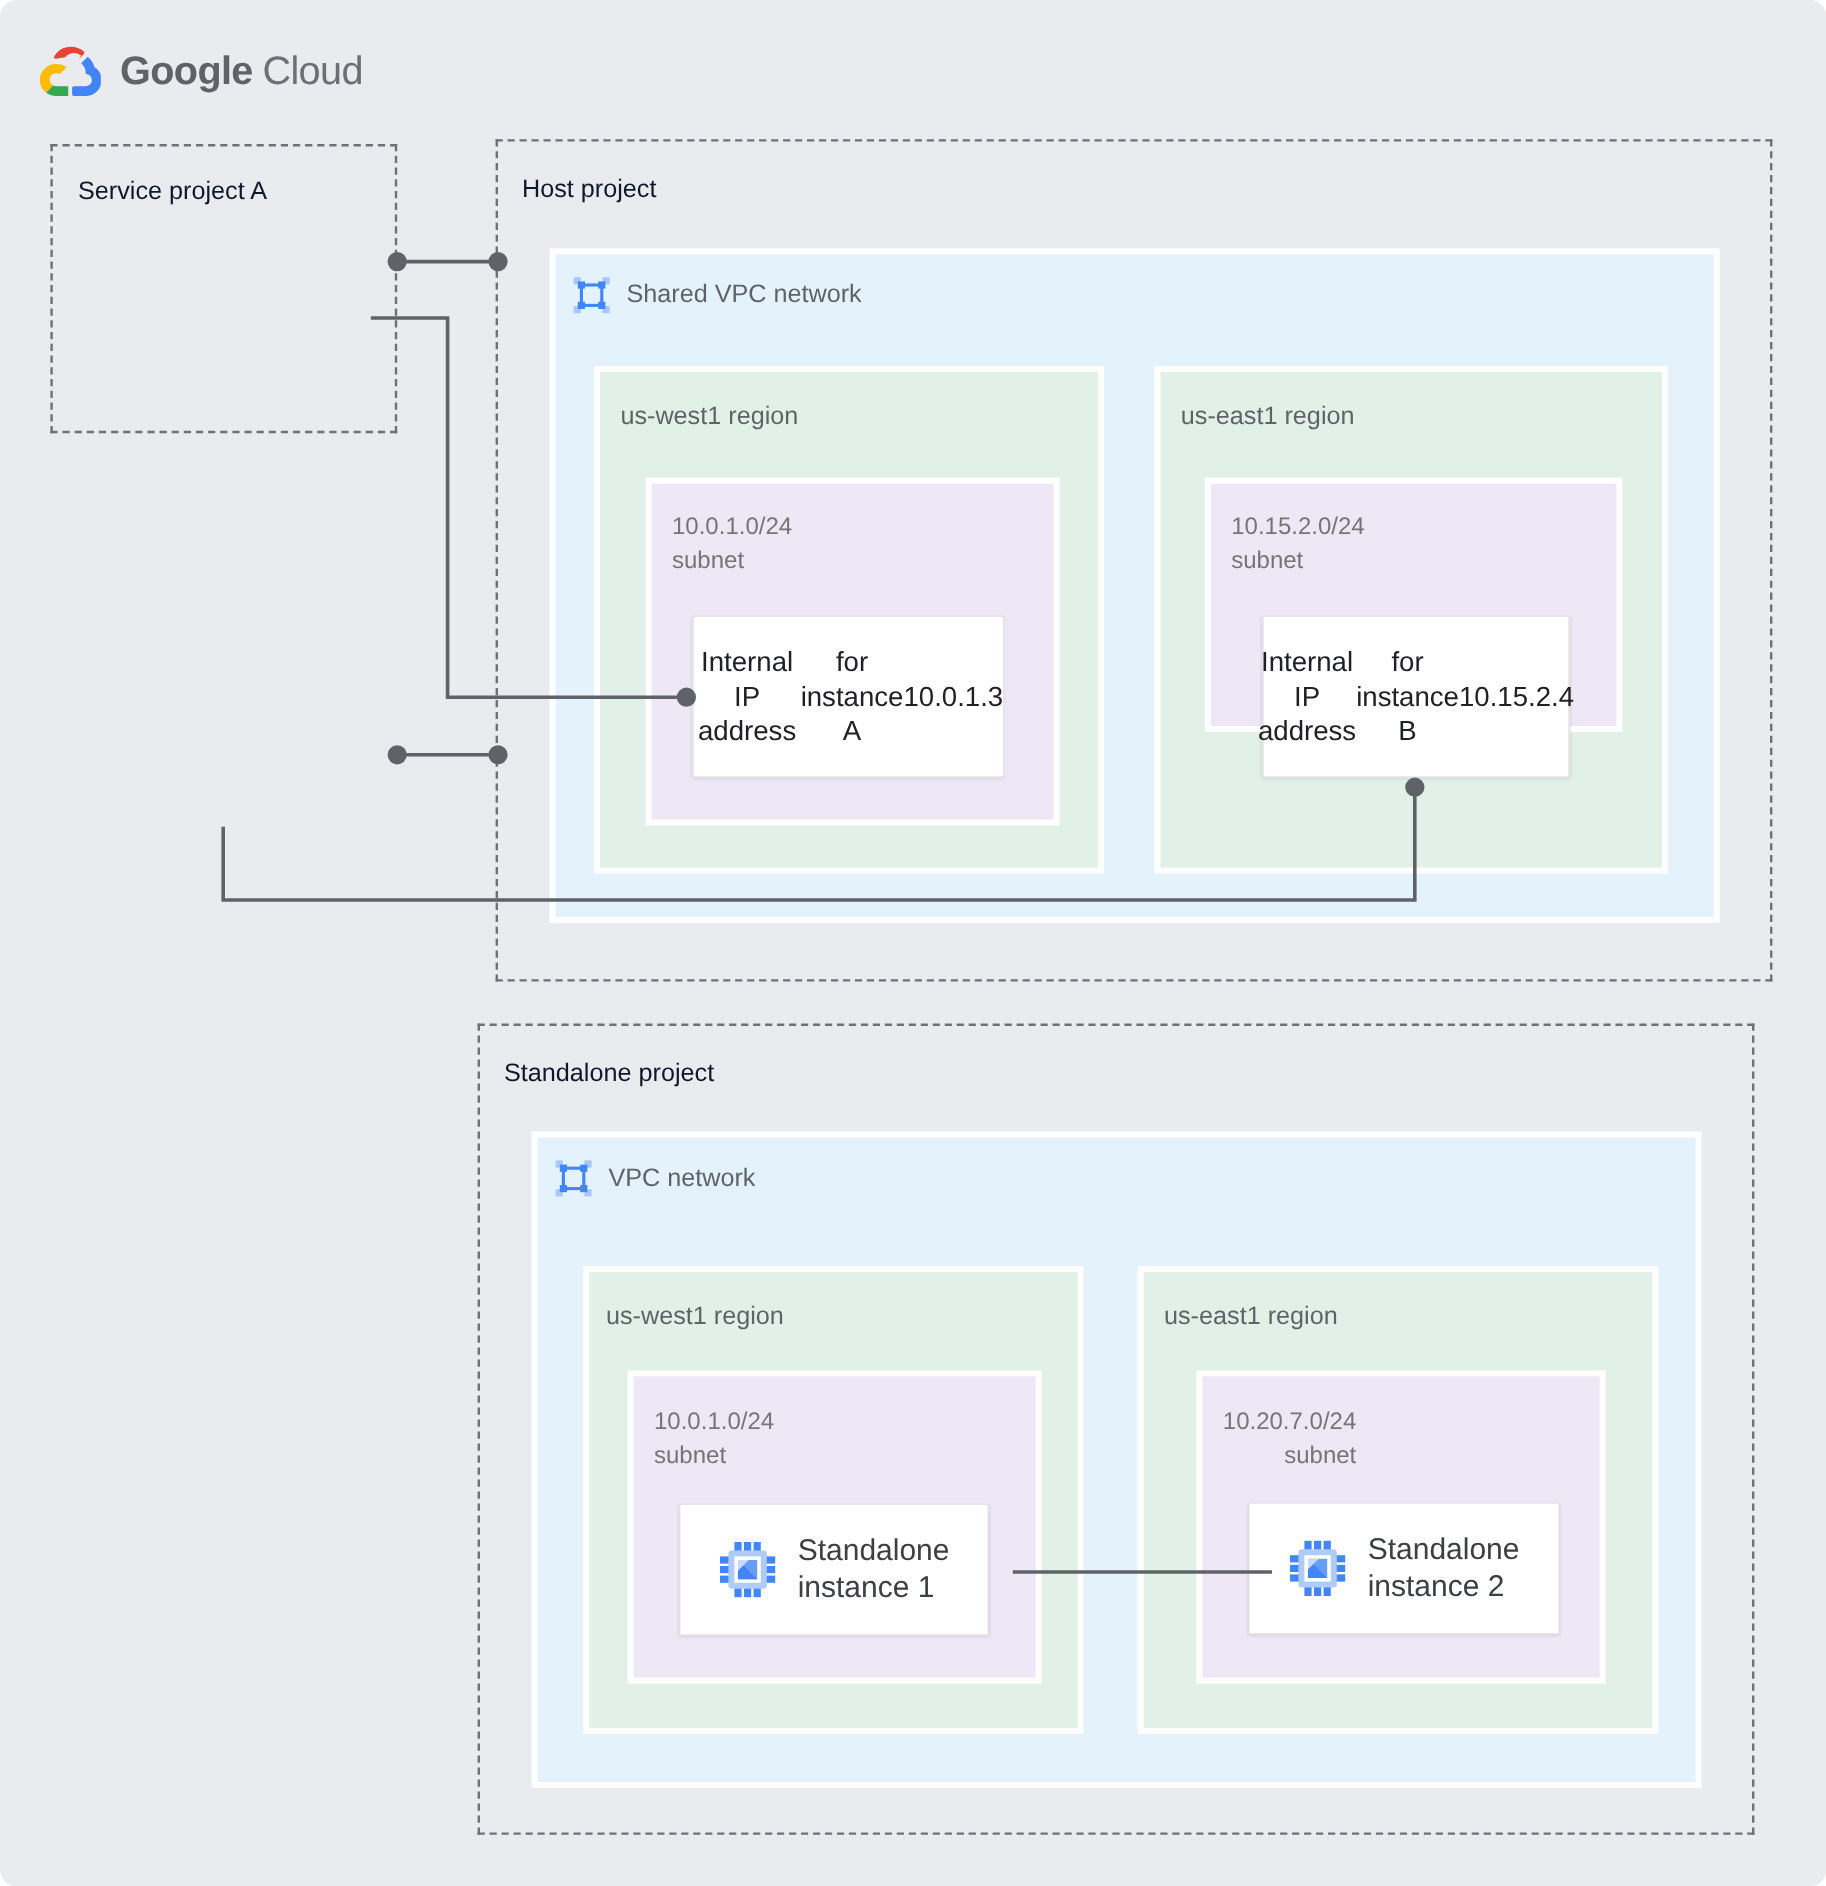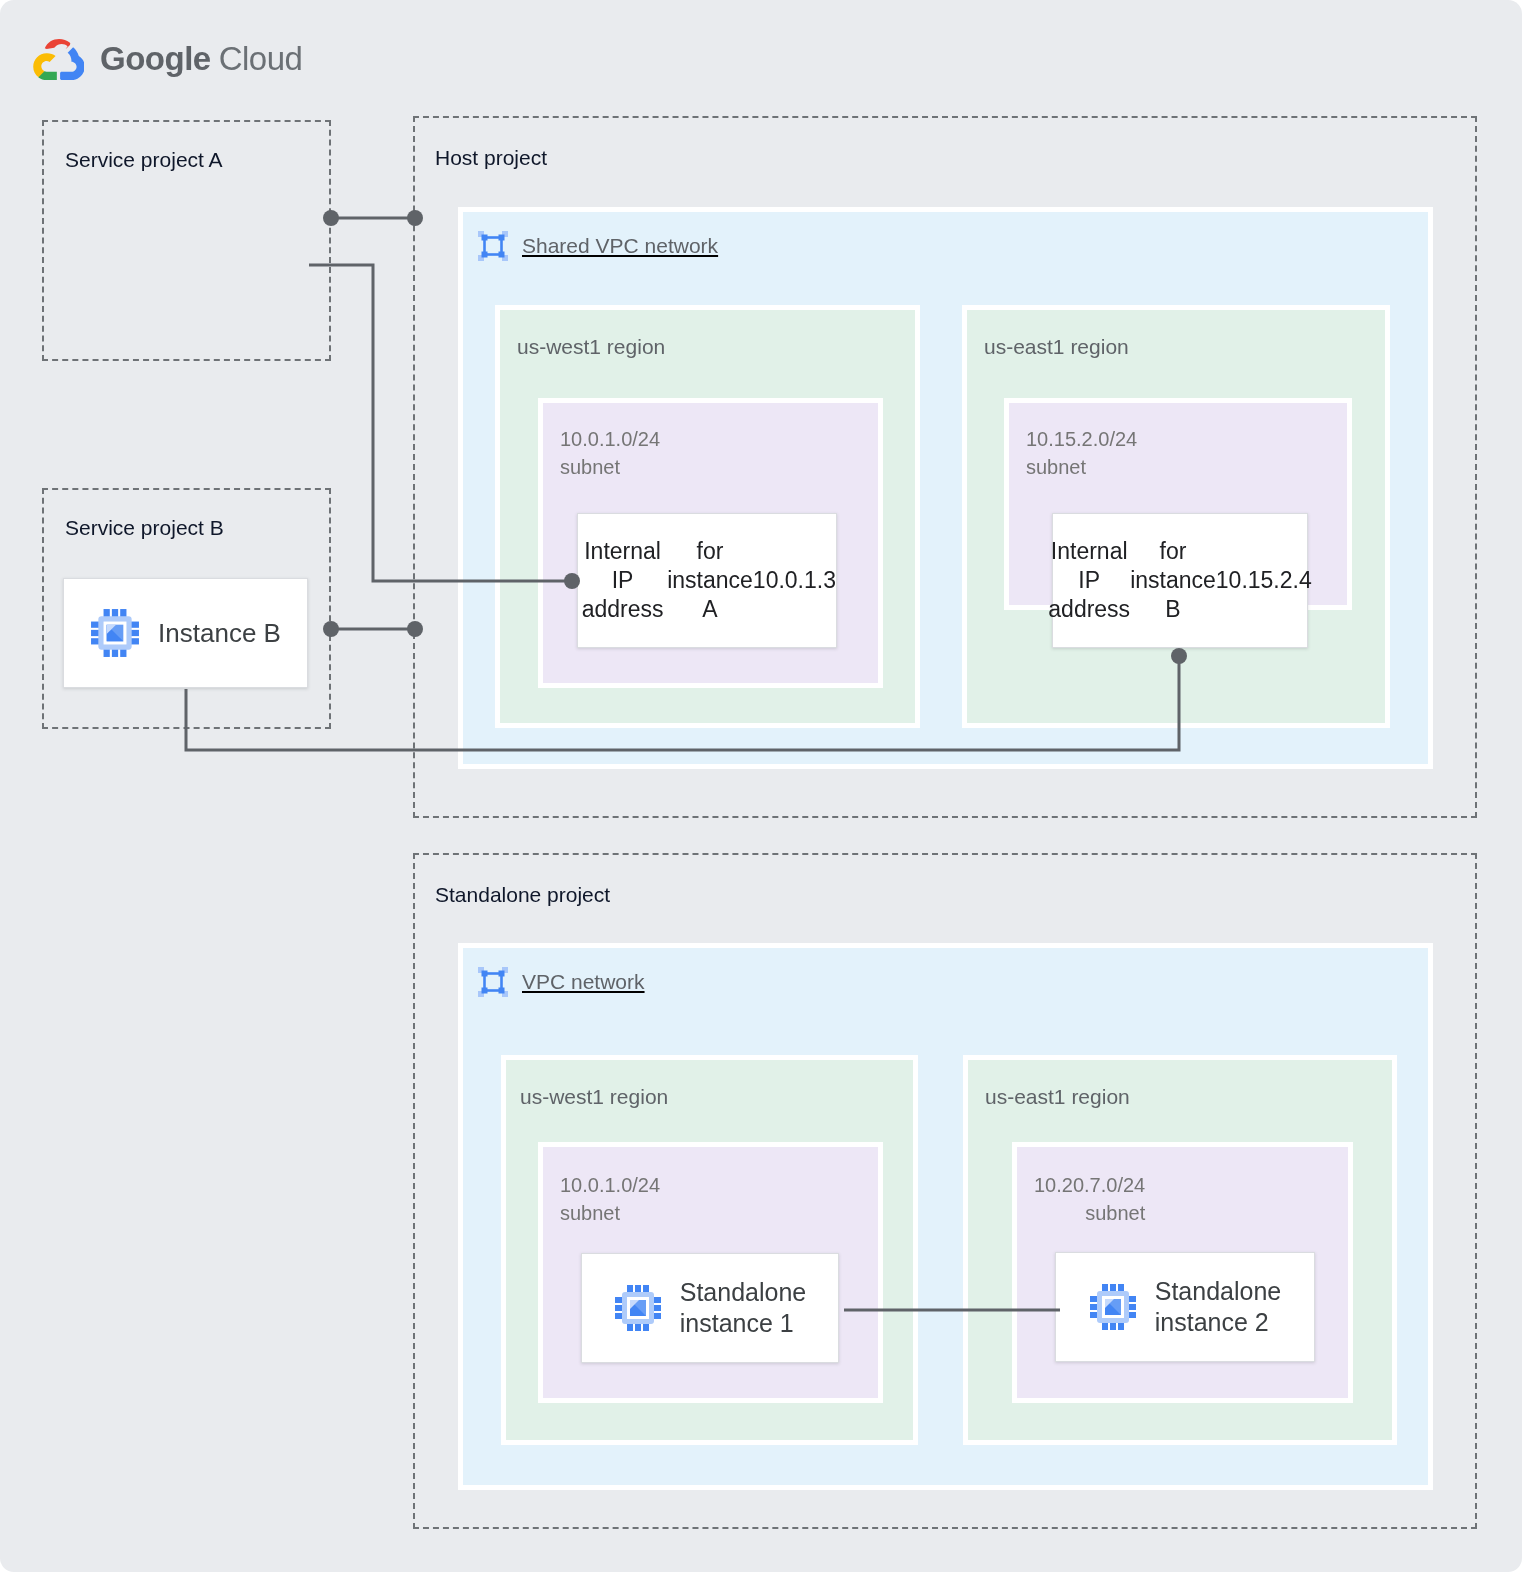--- a/index.html
+++ b/index.html
@@ -15,21 +15,21 @@
   .logo-text{font-size:33px;color:#5F6368;letter-spacing:-0.5px;white-space:nowrap;}
   .logo-text .g{font-weight:700;}
   .logo-text .c{font-weight:400;margin-left:8px;color:#6b7075;}
   
   .dashed-box{position:absolute;border:2px dashed #6E7276;background:transparent;}
   .proj-label{position:absolute;font-size:21px;color:#0f172a;white-space:nowrap;}
   .tint{position:absolute;border:5px solid #fff;}
   .blue{background:var(--network-blue,#E3F2FB);}
   .green{background:var(--region-green,#E1F1E8);}
   .purple{background:var(--subnet-purple,#EDE7F6);}
-  .net-head{position:absolute;display:flex;align-items:center;gap:13px;text-decoration:underline;}
+  .net-head{position:absolute;display:flex;align-items:center;gap:13px;}
   .net-label{font-size:21px;color:#5F6368;white-space:nowrap;}
   .region-label{position:absolute;font-size:21px;color:#5F6368;white-space:nowrap;}
   .subnet-label{position:absolute;font-size:20px;color:#757575;line-height:1.4;}
   .card{position:absolute;background:#fff;border:1px solid #DADCE0;
         box-shadow:0 1px 3px rgba(60,64,67,.18);}
   .inst-card{display:flex;align-items:center;justify-content:center;gap:18px;}
   .inst-label{font-size:26px;color:#3C4043;white-space:nowrap;}
   .inst-label2{font-size:25px;color:#3C4043;line-height:1.25;}
   .ip-card{display:flex;flex-direction:row;align-items:center;justify-content:center;
            font-size:23px;color:#202124;line-height:1.25;text-align:center;}
@@ -47,21 +47,21 @@
   #host-rw{left:32px;top:93px;width:425px;height:423px;}
   #host-rw>.region-label{left:17px;top:25px;}
   #host-sw{left:38px;top:88px;width:345px;height:290px;}
   #host-sw>.subnet-label{left:17px;top:22px;}
   #card-ip-a{left:34px;top:110px;width:260px;height:135px;}
   #host-re{left:499px;top:93px;width:428px;height:423px;}
   #host-re>.region-label{left:17px;top:25px;}
   #host-se{left:37px;top:88px;width:348px;height:212px;text-decoration:underline;}
   #host-se>.subnet-label{left:17px;top:22px;}
   #card-ip-b{left:43px;top:110px;width:256px;height:135px;}
-  #sa{left:413px;top:853px;width:1064px;height:676px;}
+  #sa{left:398px;top:853px;width:1064px;height:676px;}
   #sa>.proj-label{left:20px;top:28px;}
   #sa-vpc{left:43px;top:88px;width:975px;height:547px;padding-left:43px;}
   #sa-vpc>.net-head{left:14px;top:18px;}
   #sa-rw{left:38px;top:107px;width:417px;height:390px;}
   #sa-rw>.region-label{left:14px;top:25px;}
   #sa-sw{left:32px;top:82px;width:345px;height:261px;}
   #sa-sw>.subnet-label{left:17px;top:24px;}
   #card-sa-1{left:38px;top:106px;width:258px;height:110px;}
   #sa-re{left:500px;top:107px;width:434px;height:390px;}
   #sa-re>.region-label{left:17px;top:25px;}
@@ -124,29 +124,20 @@
     </svg>
     <div class="logo-text">
       <span class="g">Google</span><span class="c">Cloud</span>
     </div>
   </div>
 
   <div class="dashed-box" id="svc-a">
     <div class="proj-label">Service project A</div>
   </div>
 
-  <div class="dashed-box" id="svc-b">
-    <div class="proj-label">Service project B</div>
-    <div class="card inst-card" id="card-inst-b">
-      <svg width="50" height="50" viewBox="0 0 48 48">
-          <use href="#compute-icon-def"></use>
-        </svg>
-      <span class="inst-label">Instance B</span>
-    </div>
-  </div>
 
   <div class="dashed-box" id="host">
     <div class="proj-label">Host project</div>
 
     <div class="tint blue" id="host-vpc">
       <div class="net-head">
         <svg width="32" height="32" viewBox="0 0 32 32">
             <use href="#vpc-icon-def"></use>
           </svg>
         <span class="net-label">Shared VPC network</span>

